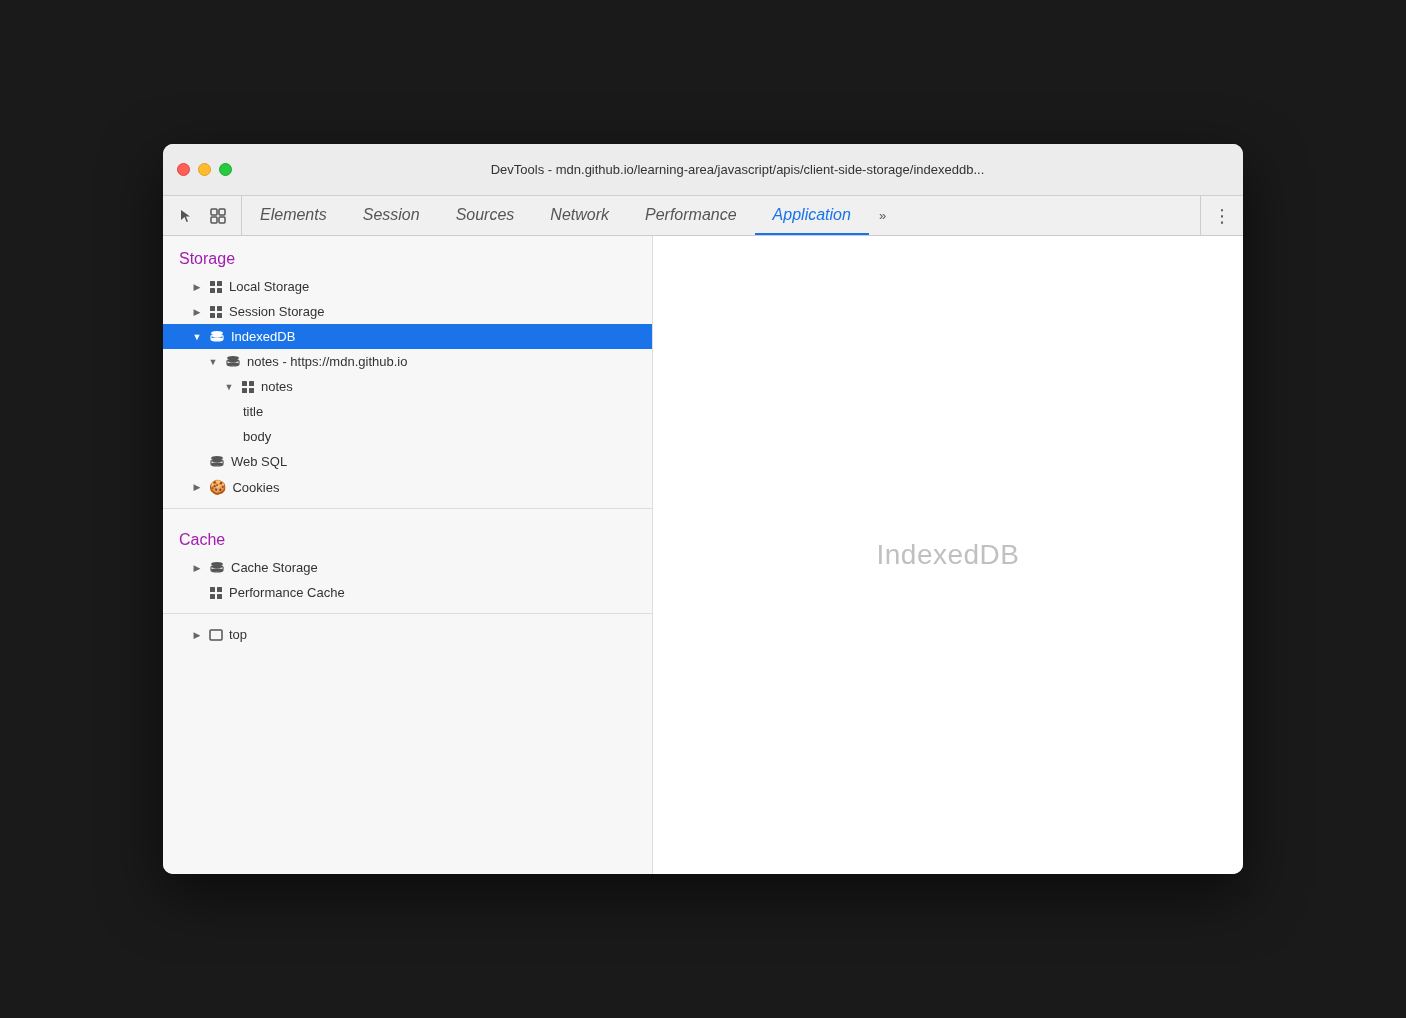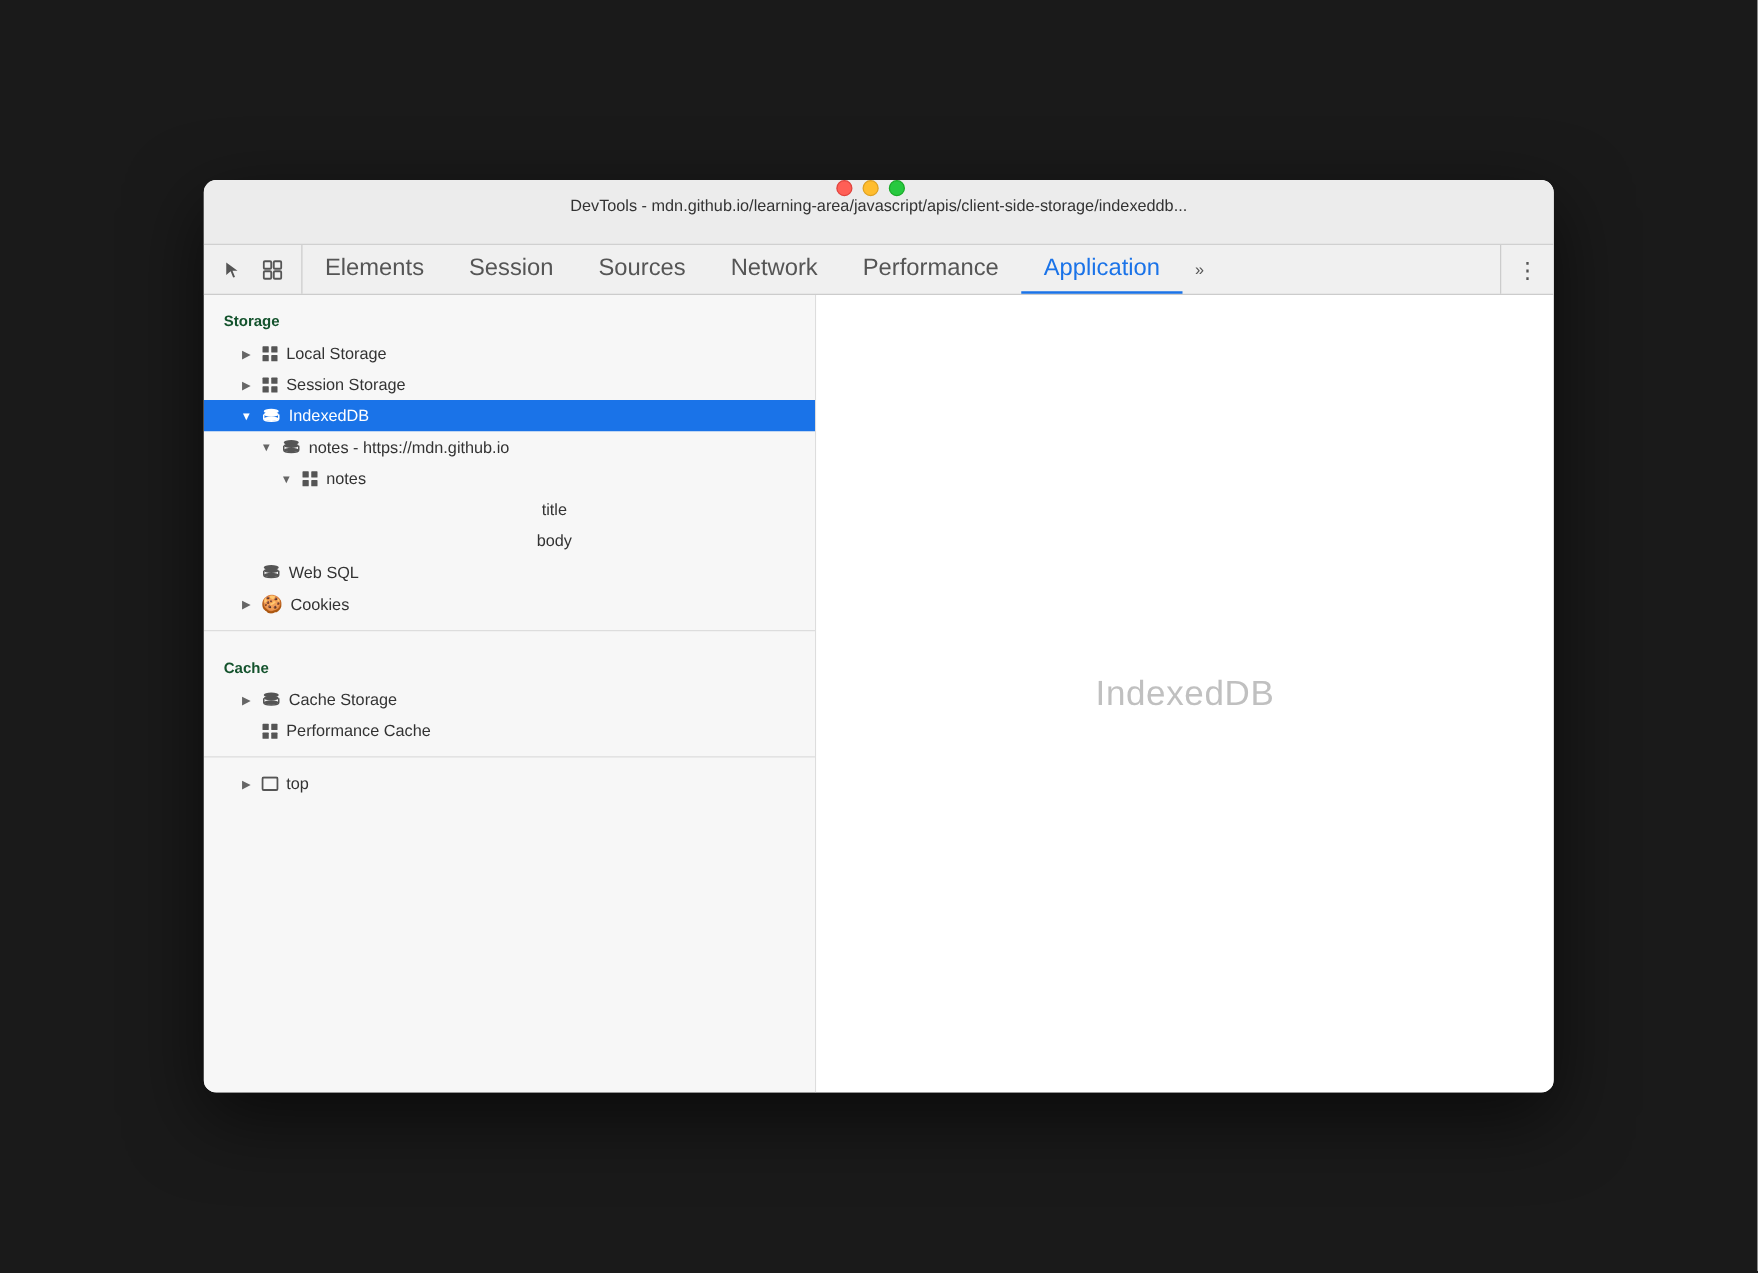--- a/index.html
+++ b/index.html
@@ -23,21 +23,20 @@
     }
     
     .titlebar {
       background: #ececec;
       height: 52px;
       display: flex;
       align-items: center;
       padding: 0 14px;
       border-bottom: 1px solid #d0d0d0;
       flex-shrink: 0;
-      flex-direction: column;
     }
     .traffic-lights {
       display: flex;
       gap: 8px;
       margin-right: 14px;
     }
     .traffic-light {
       width: 13px;
       height: 13px;
       border-radius: 50%;
@@ -80,25 +79,26 @@
     }
     .toolbar-tabs {
       display: flex;
       align-items: stretch;
       flex: 1;
     }
     .toolbar-tab {
       display: flex;
       align-items: center;
       padding: 0 18px;
-      font-size: 19px;
+      font-size: 16px;
       color: #555;
       cursor: pointer;
       border-bottom: 2px solid transparent;
       position: relative;
+      font-style: italic;
     }
     .toolbar-tab.active {
       color: #1a73e8;
       border-bottom: 2px solid #1a73e8;
     }
     .toolbar-tab-more {
       display: flex;
       align-items: center;
       padding: 0 10px;
       font-size: 13px;
@@ -124,24 +124,24 @@
     
     .sidebar {
       width: 490px;
       background: #f7f7f7;
       border-right: 1px solid #ddd;
       overflow-y: auto;
       flex-shrink: 0;
       padding-bottom: 20px;
     }
     .sidebar-section-label {
-      font-size: 12px;
-      color: #14532d;
+      font-size: 16px;
+      color: #a21caf;
       padding: 14px 16px 6px 16px;
-      font-weight: 700;
+      font-weight: 400;
     }
     .sidebar-item {
       display: flex;
       align-items: center;
       padding: 5px 8px 5px 16px;
       font-size: 13px;
       color: #333;
       cursor: pointer;
       gap: 6px;
     }
@@ -162,21 +162,21 @@
     .item-icon {
       font-size: 14px;
       color: #555;
       display: inline-flex;
       align-items: center;
     }
     
     .indent-1 { padding-left: 28px; }
     .indent-2 { padding-left: 44px; }
     .indent-3 { padding-left: 60px; }
-    .indent-4 { padding-left: 80px; justify-content: center; }
+    .indent-4 { padding-left: 80px; }
     .sidebar-divider {
       height: 1px;
       background: #ddd;
       margin: 8px 0;
     }
     
     .content {
       flex: 1;
       display: flex;
       align-items: center;

